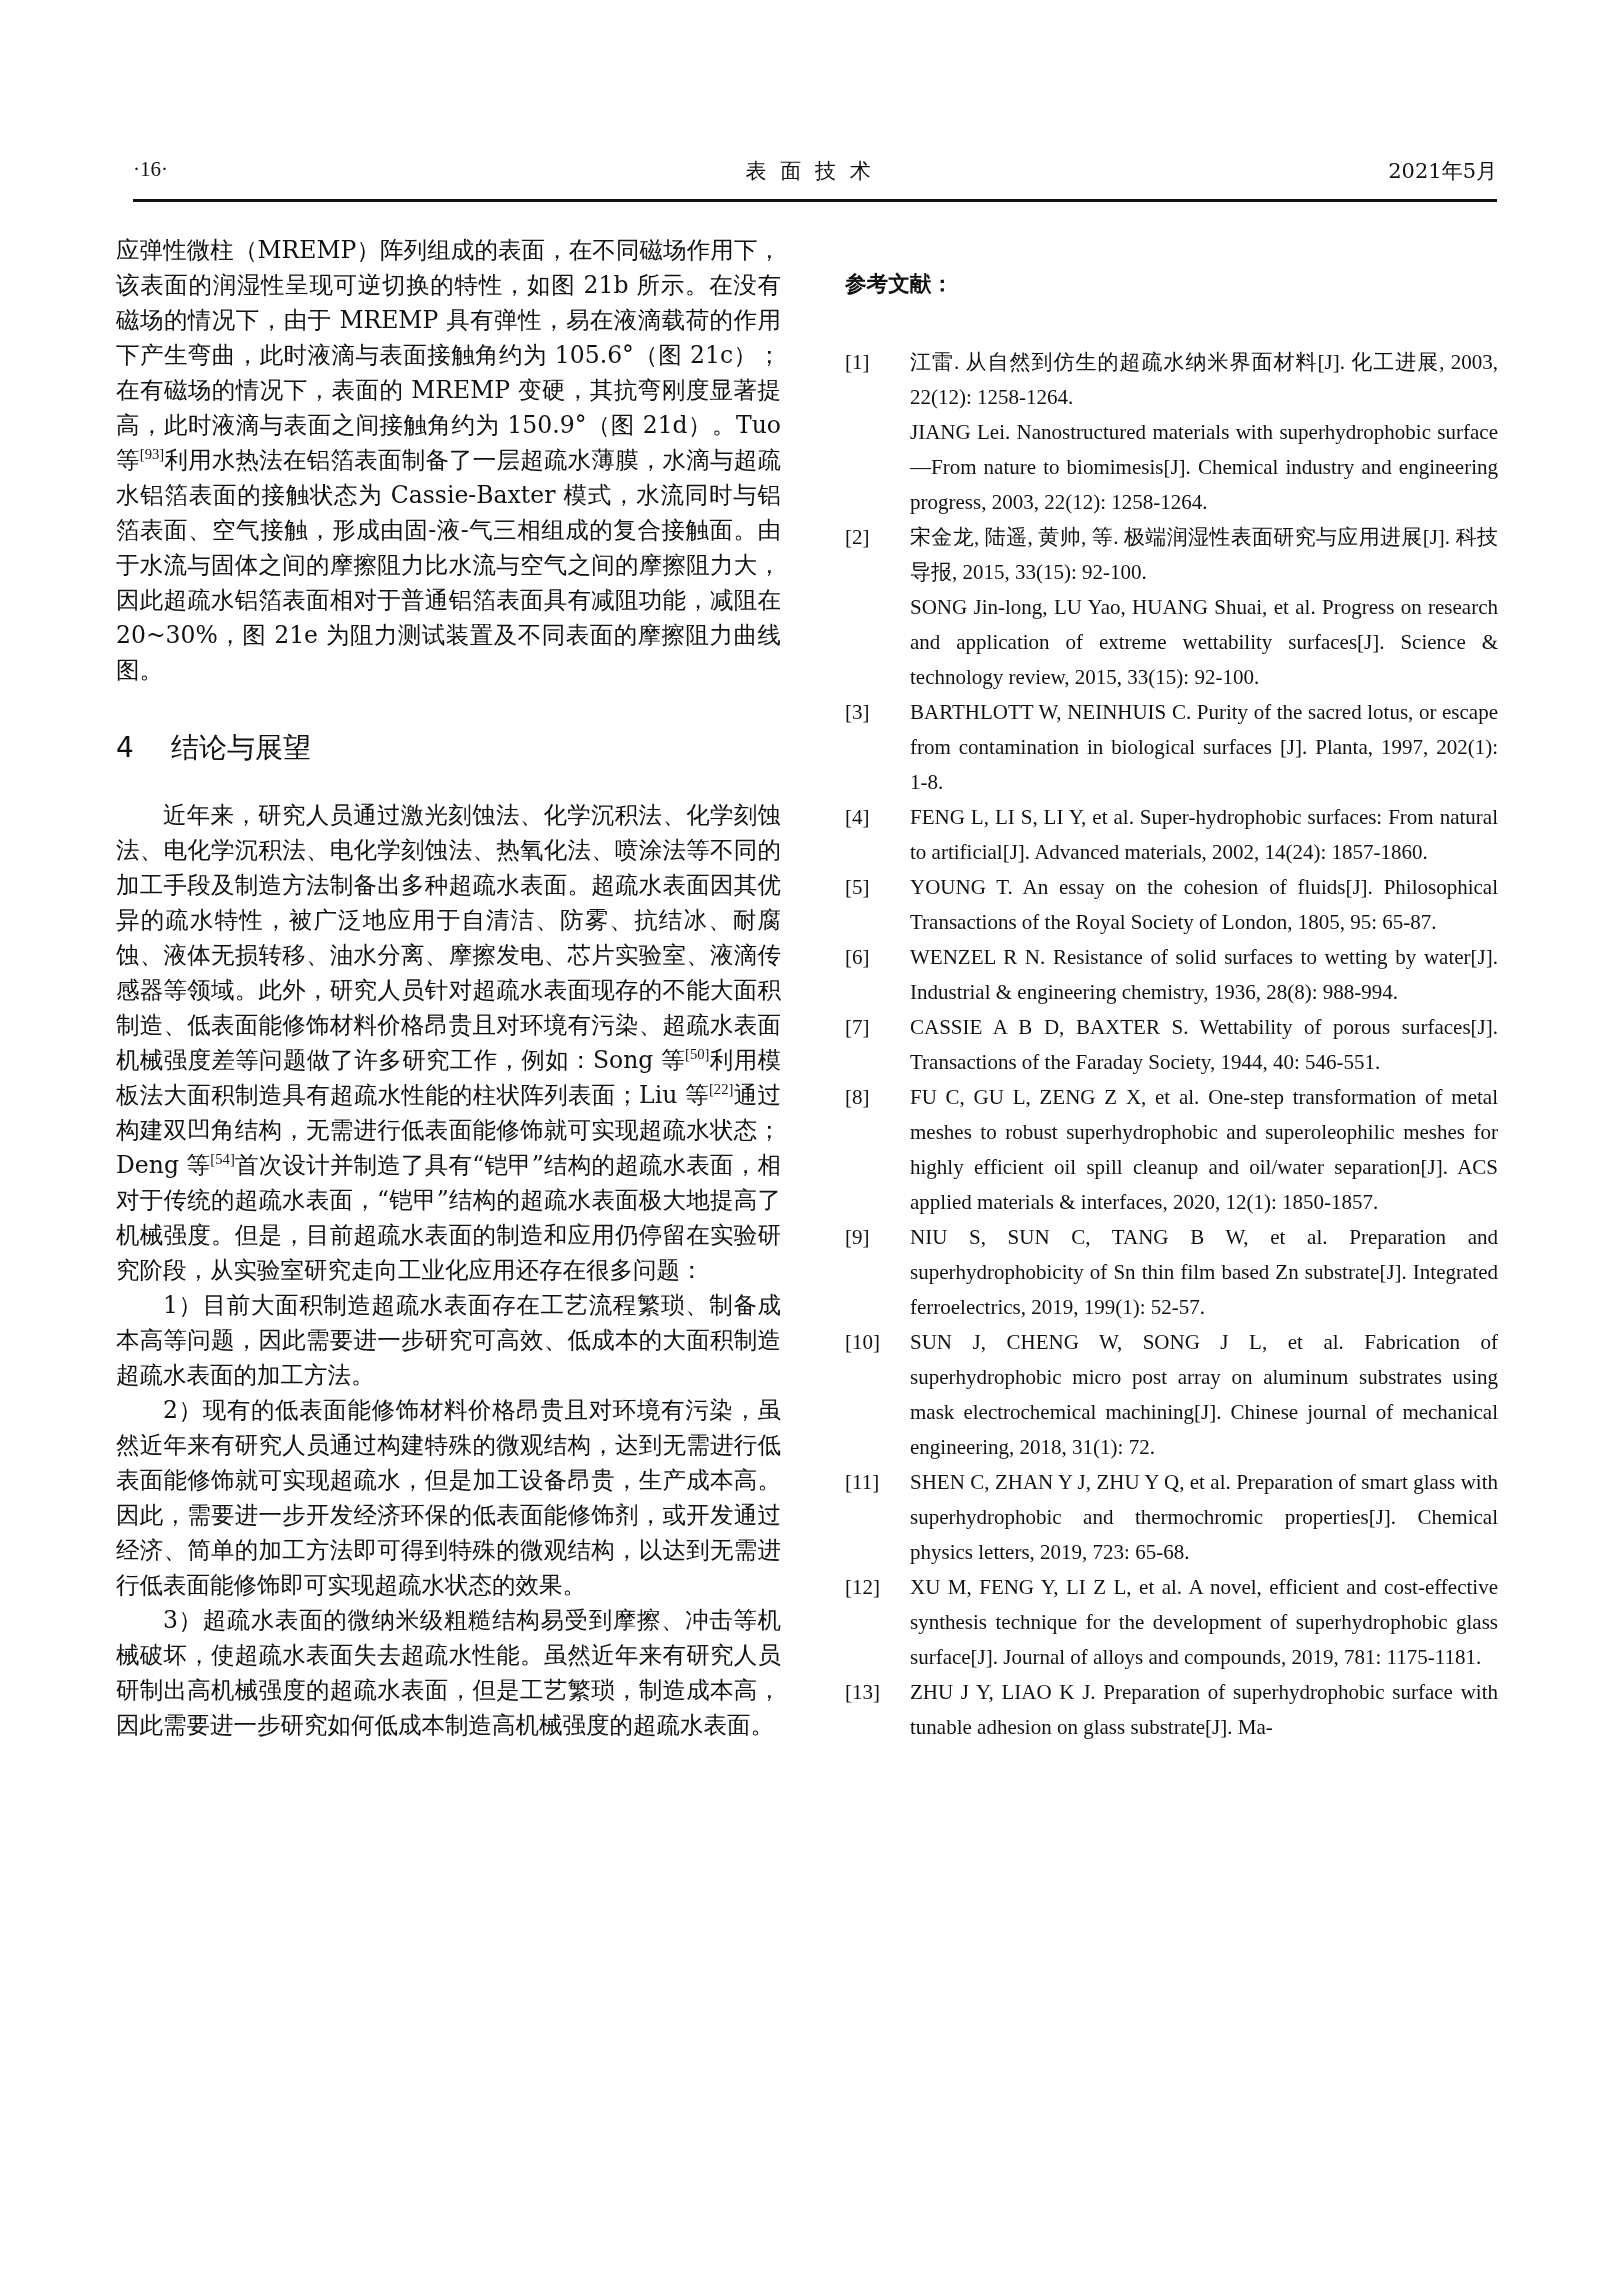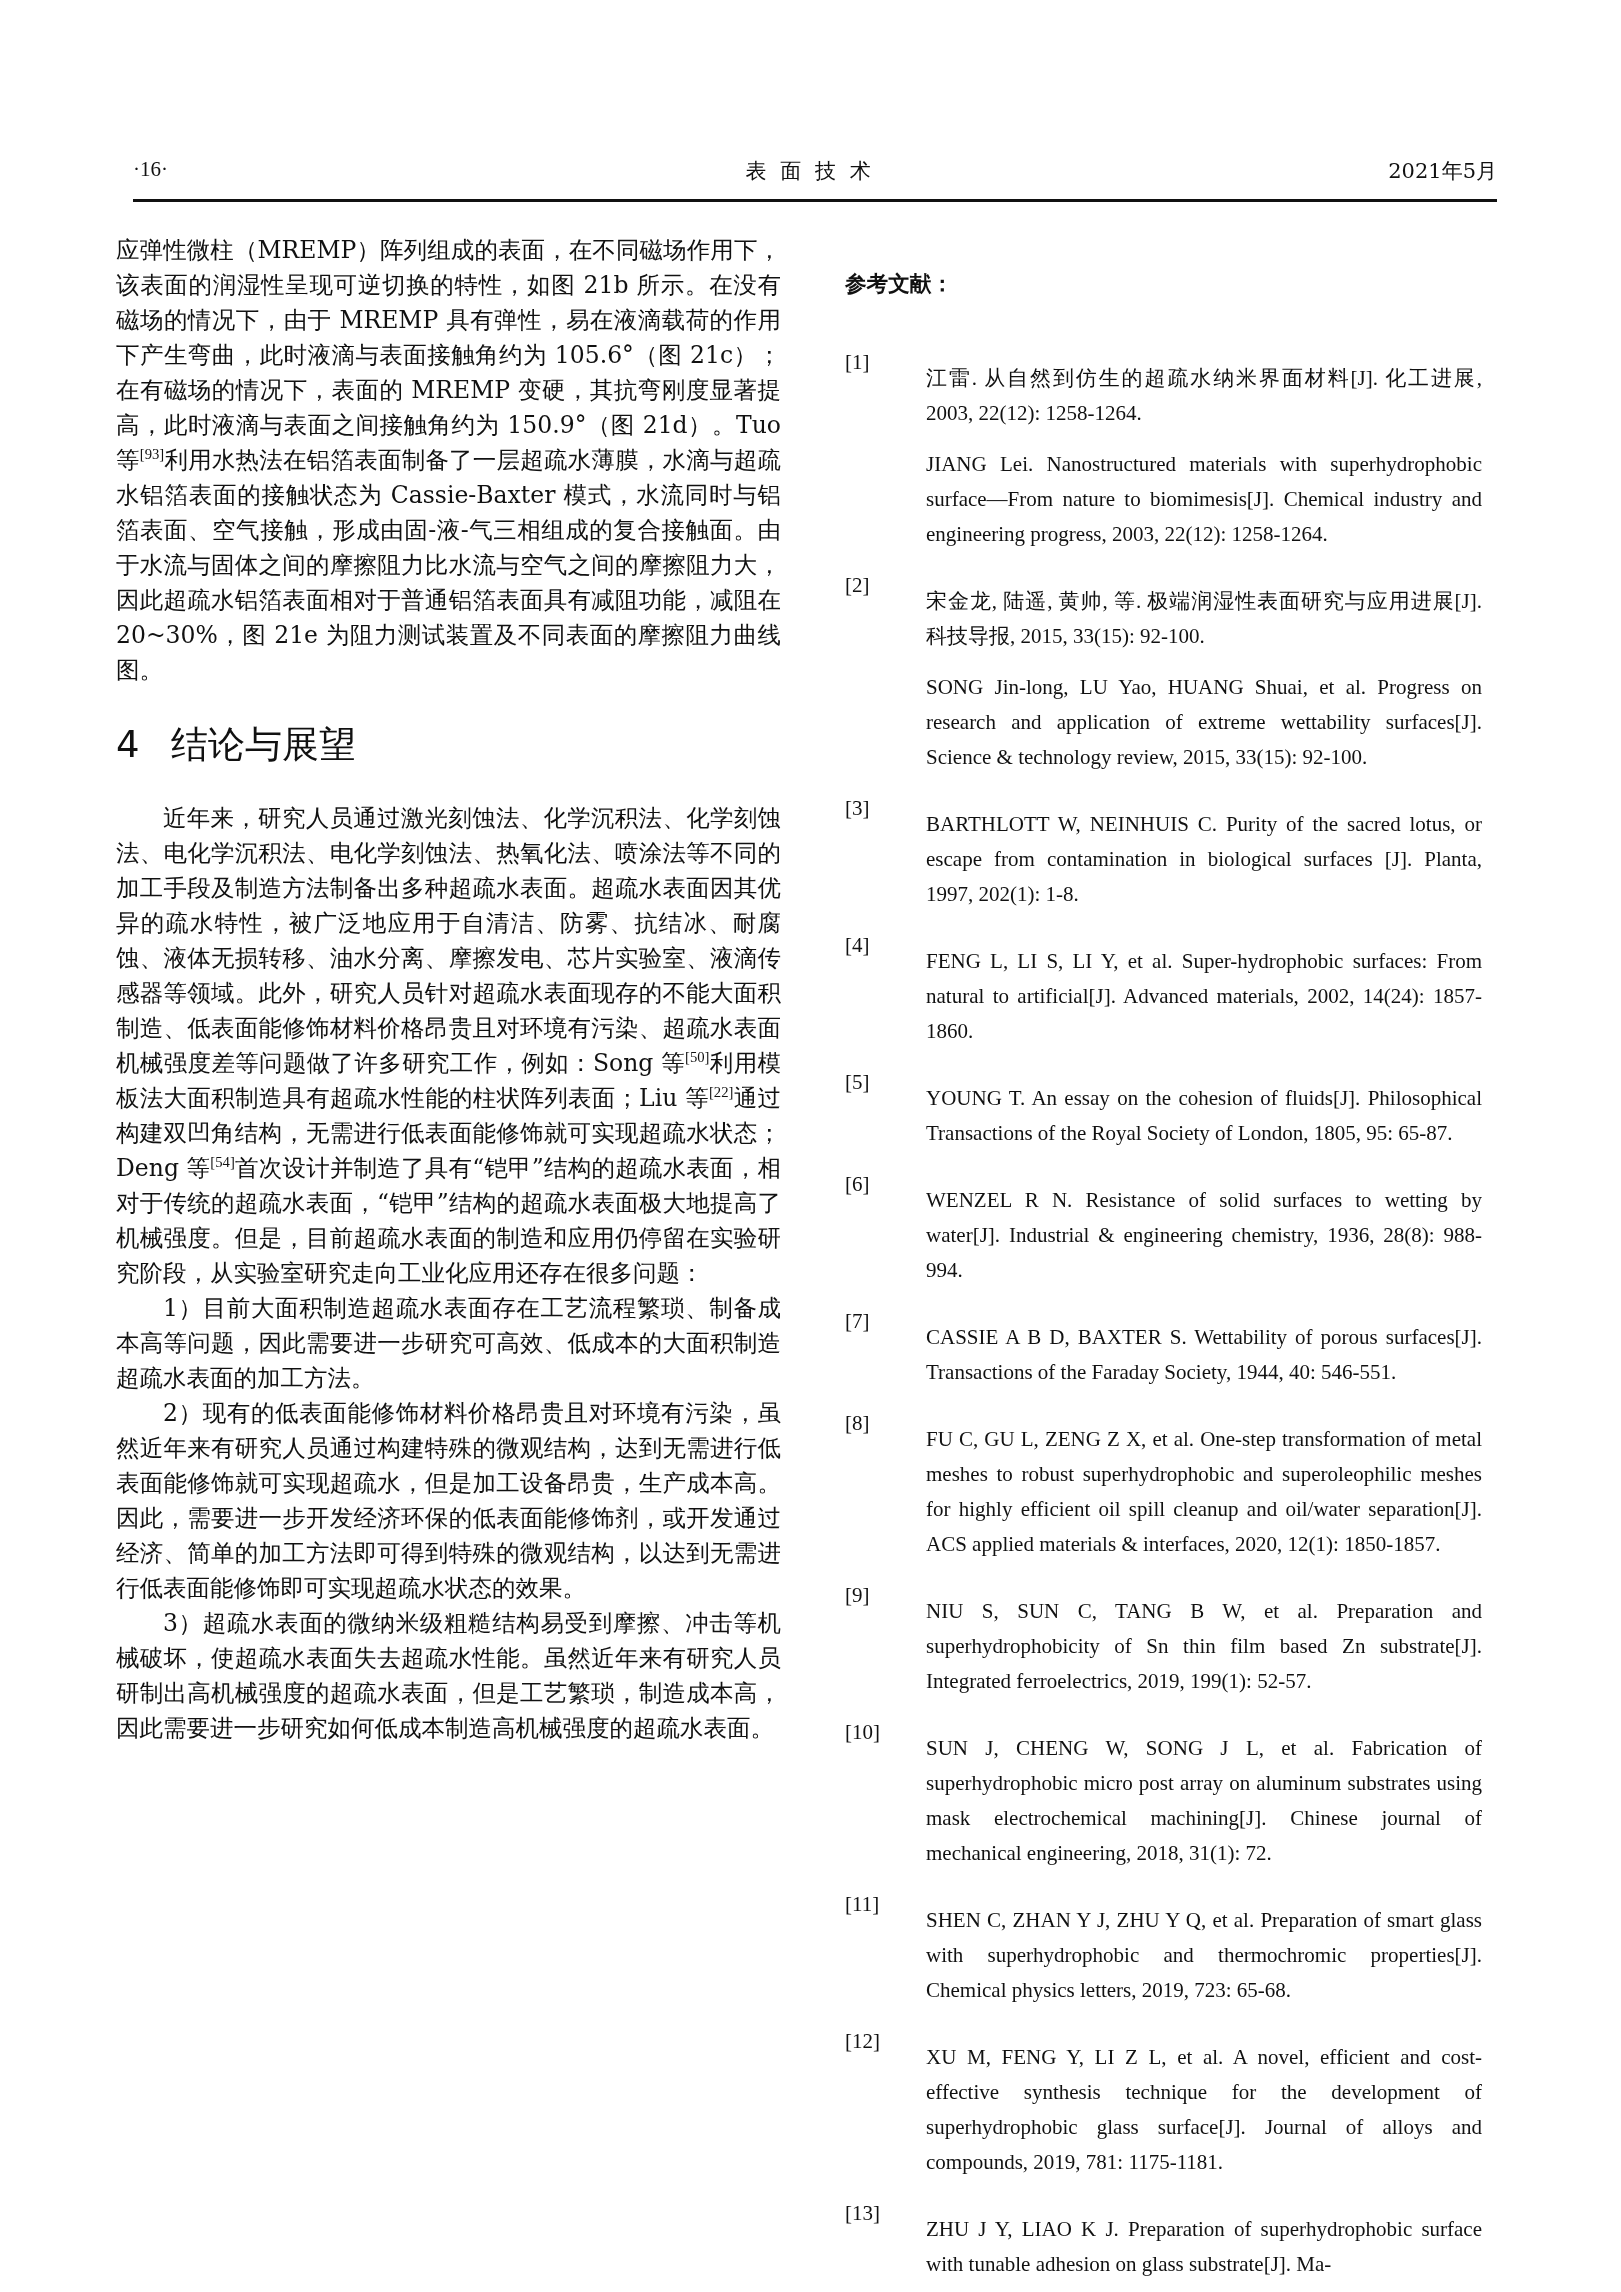--- a/index.html
+++ b/index.html
@@ -8,28 +8,28 @@
   .header .pg { position: absolute; left: 0; top: 0; font-family: "Liberation Serif", serif; }
   .header .jt { position: absolute; left: 0; right: 0; top: 0; text-align: center; letter-spacing: 13.7px; }
   .header .dt { position: absolute; right: 0; top: 0; }
   .rule { position: absolute; left: 133px; top: 199px; width: 1364px; height: 2.9px; background: #111; }
   .col { position: absolute; top: 233px; }
   .left { left: 116px; width: 665px; }
   .right { left: 845px; width: 653px; }
   .p { font-size: 23.5px; line-height: 35px; text-align: justify; margin: 0; }
   .p.indent { text-indent: 47px; }
   sup { font-size: 14.7px; line-height: 0; font-family: "Liberation Serif", serif; }
-  .h4 { font-family: "DejaVu Sans", sans-serif; font-size: 37px; margin: 32px 0 31px 0; font-weight: normal; }
+  .h4 { font-family: "DejaVu Sans", sans-serif; font-size: 28px; margin: 41px 0 31px 0; font-weight: normal; }
   .h4 .num { display: inline-block; width: 55px; }
   .refhead { font-family: "DejaVu Sans", sans-serif; font-weight: bold; font-size: 21.6px; margin: 36px 0 47px 0; }
   .refs { margin: 0; padding: 0; list-style: none; }
   .ref { display: flex; font-size: 21px; line-height: 35px; font-family: "Liberation Serif", serif; }
   .ref .idx { width: 65px; flex: none; }
   .ref .body { flex: 1; text-align: justify; }
-  .ref .body div { margin: 16px; }
+  .ref .body div { margin: 0; }
 </style>
 </head>
 <body>
 
 <div class="header">
   <span class="pg">·16·</span>
   <span class="jt">表面技术</span>
   <span class="dt">2021年5月</span>
 </div>
 <div class="rule"></div>

